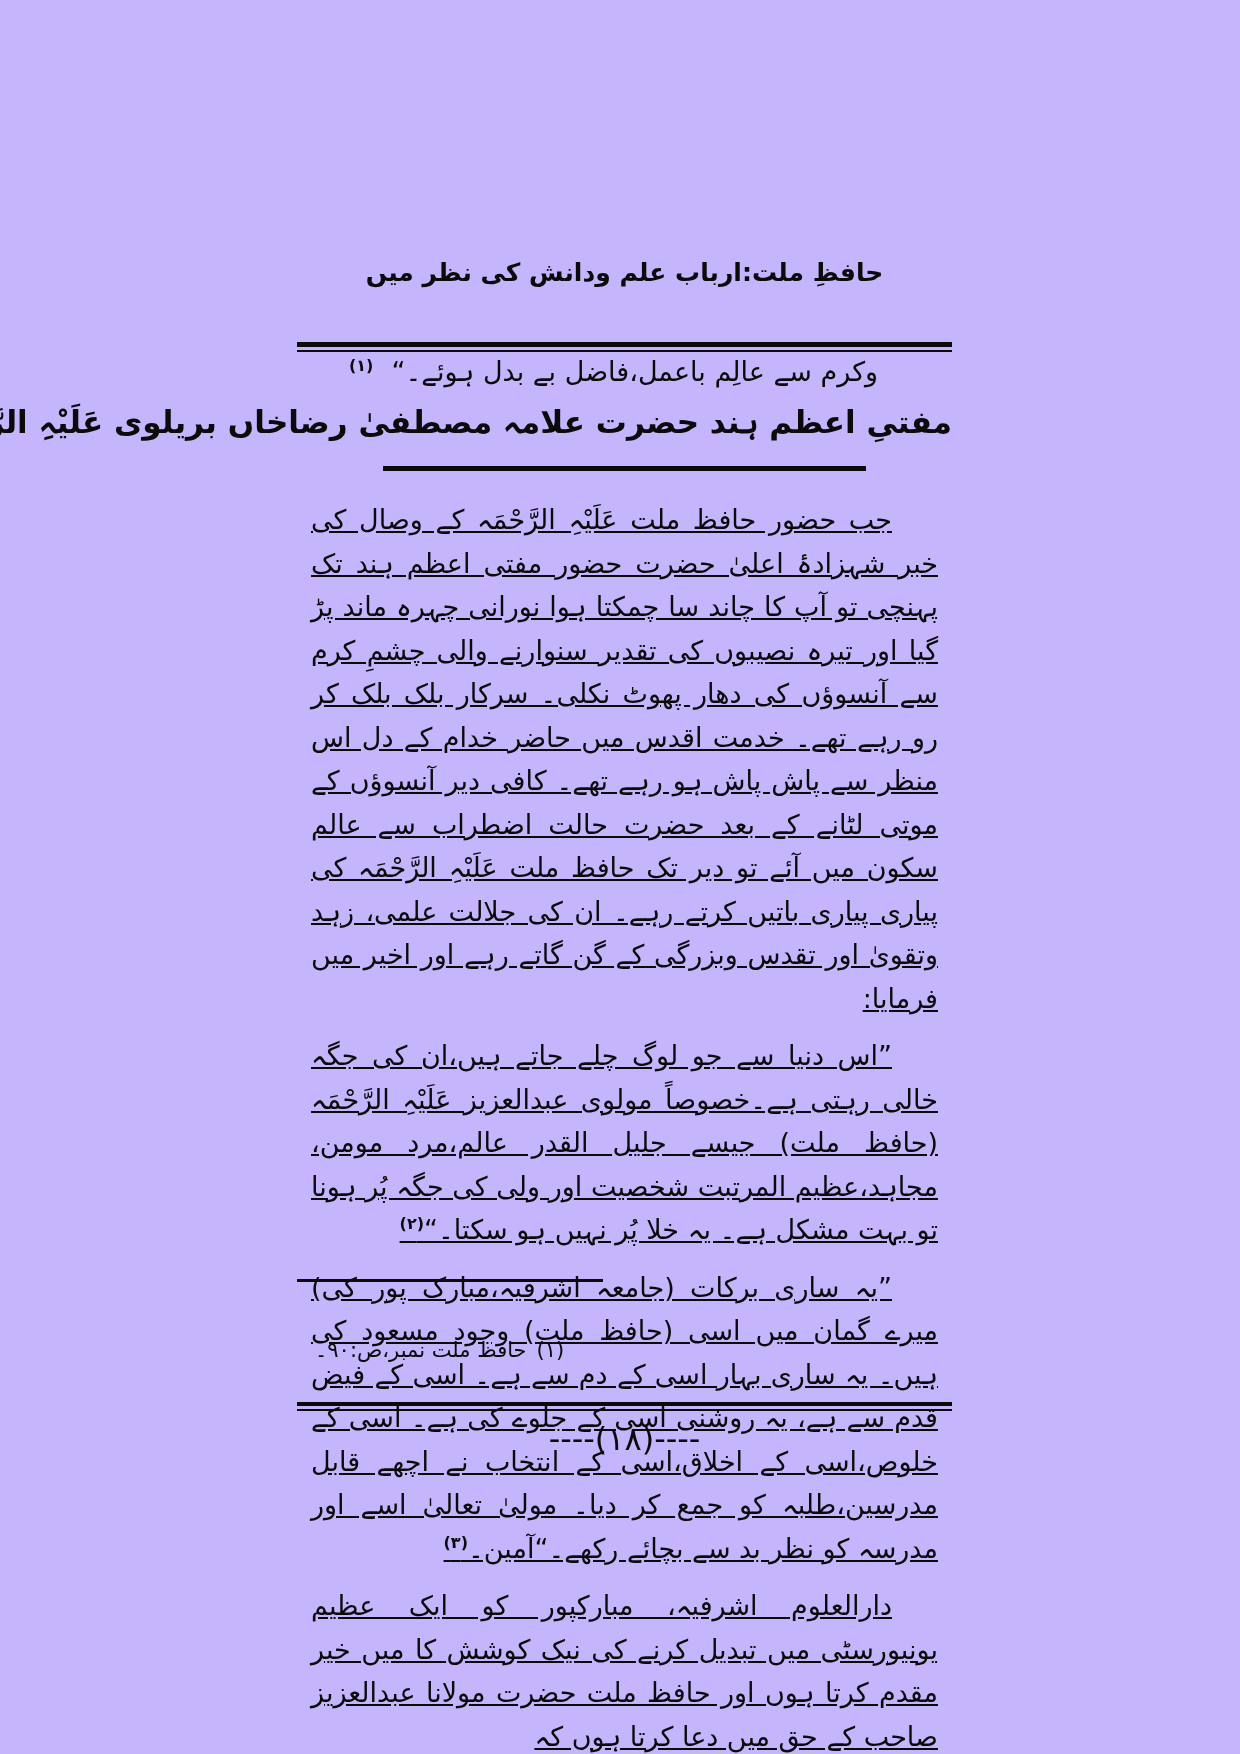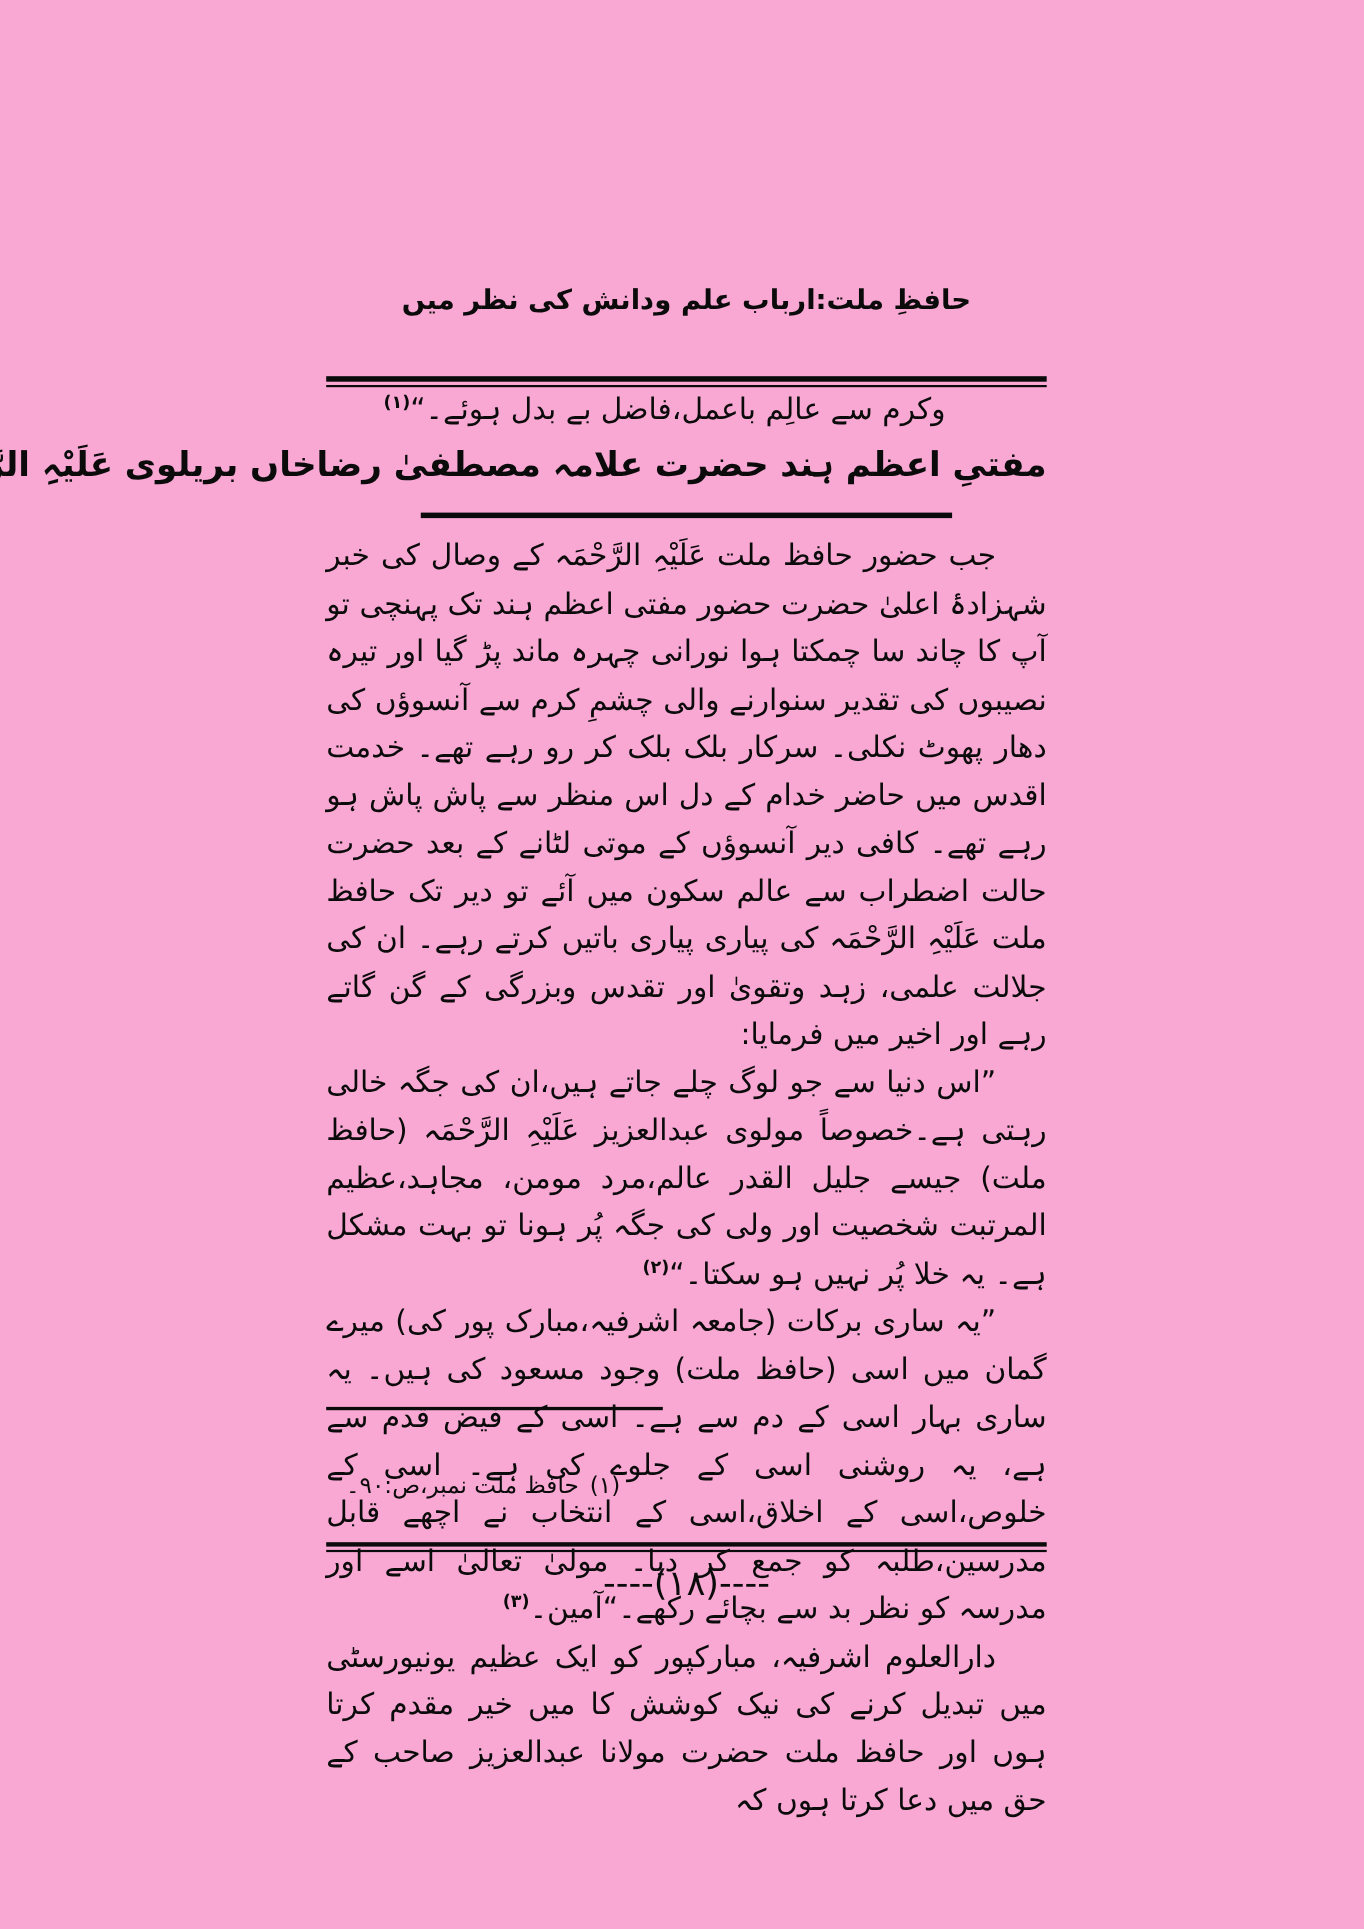--- a/index.html
+++ b/index.html
@@ -1,19 +1,19 @@
 <!DOCTYPE html>
 <html lang="ur" dir="rtl"><head>
 <meta charset="utf-8">
 <style>
   html,body{margin:0;padding:0;background:#e8e8e8;}
   .page{
     position:relative;
     width:1240px;height:1754px;
-    background:#f9a8d4;
+    background:#c4b5fd;
     margin:0 auto;
     overflow:hidden;
     font-family:"DejaVu Sans", sans-serif;
     color:#0b0b0b;
     direction:rtl;
   }
   .content{
     position:absolute;
     left:297px;top:0;
     width:655px;
@@ -31,39 +31,40 @@
     border-bottom:2px solid #0b0b0b;
   }
   .quote-continuation{
     position:absolute;top:356px;left:0;width:100%;
     text-align:left;
     padding-left:52px;
     box-sizing:border-box;
     font-size:27px;
     direction:rtl;
   }
-  .quote-continuation .line-inner{unicode-bidi:embed;}
+  .quote-continuation .line-inner{unicode-bidi:embed;margin-left:18px;}
   .section-heading{
     position:absolute;top:404px;left:0;width:100%;
     text-align:center;
     font-size:31px;font-weight:bold;
     white-space:nowrap;
   }
   .heading-underline{
     position:absolute;top:466px;left:86px;
     width:483px;height:5px;background:#0b0b0b;
   }
   .body-text{
     position:absolute;top:484px;left:0;width:100%;
     font-size:27px;line-height:43.5px;
     text-align:justify;
   }
   .body-text p{
-    margin:0;
+    margin:14px;
     text-indent:46px;
+    text-decoration:underline;
   }
   sup.fn-marker{
     font-size:16px;
     line-height:0;
     vertical-align:super;
     font-weight:bold;
   }
   .footnote-rule{
     position:absolute;top:1279px;left:0;
     width:306px;height:0;

